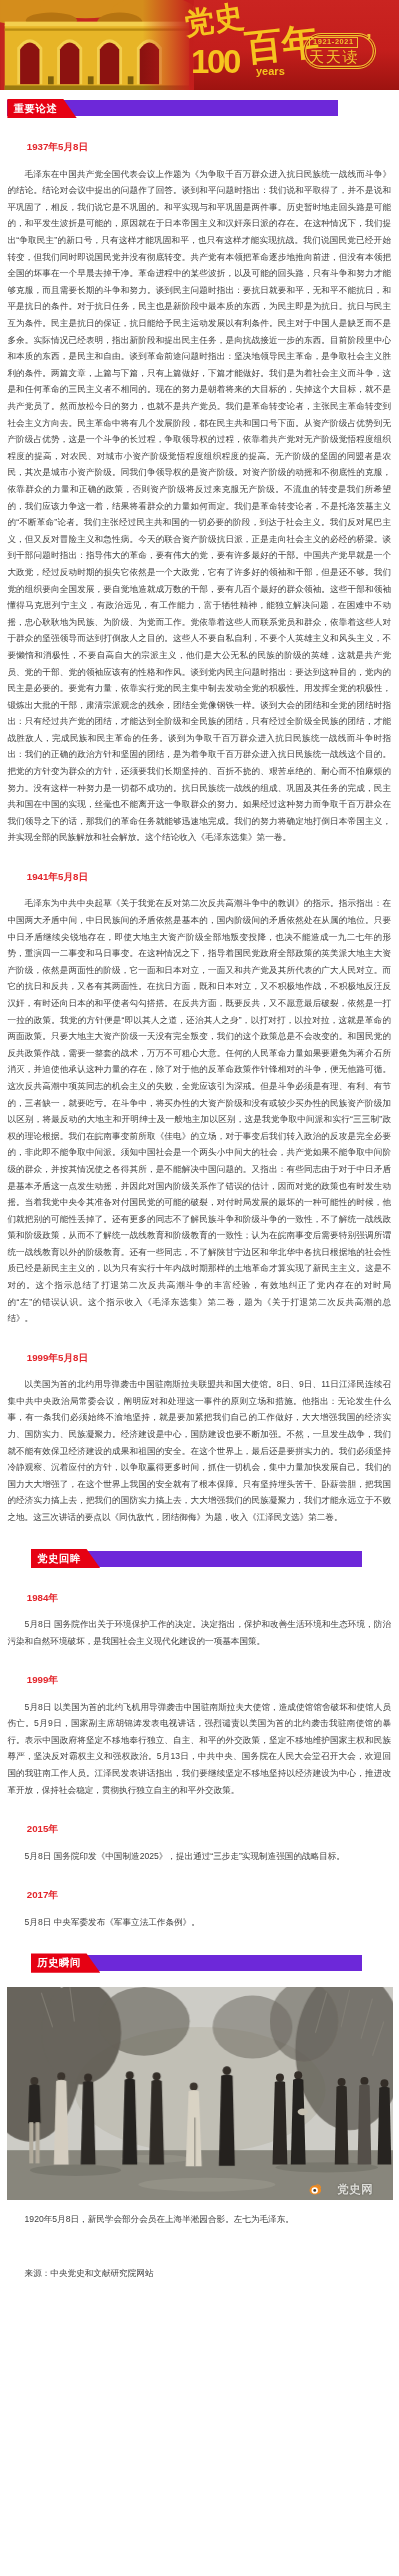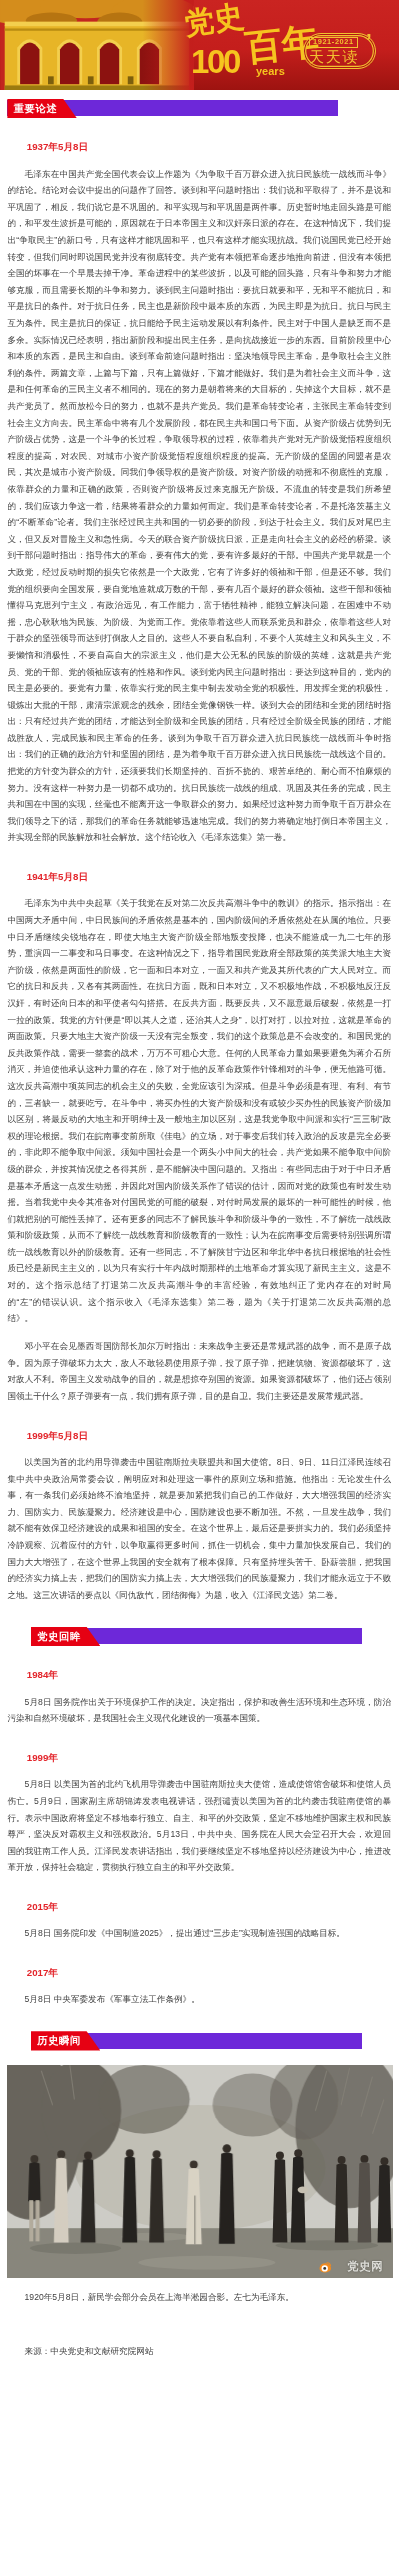--- a/index.html
+++ b/index.html
@@ -24,21 +24,21 @@
   .gap-lg{margin-top:25px;margin-left:31px;}
   .section-tag{position:absolute;left:0;top:-1.7px;height:19.4px;line-height:19.4px;background:#e60113;color:#fff;font-size:10.3px;font-weight:bold;letter-spacing:0.6px;padding:0 19.4px 0 6.3px;clip-path:polygon(0 0,calc(100% - 13.7px) 0,100% 100%,0 100%);}
 
   
   .entry-date{margin:25px 8px 0 7.4px;text-indent:2em;color:#e3252b;font-size:9.7px;font-weight:bold;}
   .entry-text{margin:11.4px 8px 0 7.4px;color:#404040;font-size:8.6px;line-height:16.6px;text-align:justify;text-indent:2em;}
 
   
   .photo-wrap{position:relative;margin:16px 5.7px 0 6.9px;height:213px;background:#9a988e;}
   .photo-wrap svg{display:block;}
-  .watermark{position:absolute;right:10px;bottom:3.4px;display:flex;align-items:center;gap:16px;}
+  .watermark{position:absolute;right:20px;bottom:3.4px;display:flex;align-items:center;gap:16px;}
   .watermark-text{color:rgba(245,245,240,0.85);font-size:11.4px;font-weight:bold;letter-spacing:0.6px;text-shadow:0 0 1.7px rgba(60,60,55,0.8);}
   .photo-caption{margin:11.4px 8px 0 7.4px;color:#404040;font-size:8.6px;line-height:16.6px;text-indent:2em;text-align:justify;}
 
   .footer{margin:37px 8px 10.3px 7.4px;color:#404040;font-size:8.6px;line-height:16.6px;text-indent:2em;}
 </style>
 </head>
 <body>
 
 <div class="page">
 
@@ -107,21 +107,20 @@
   <div class="section-bar">
     <span class="section-tag">重要论述</span>
   </div>
 
   <div class="entry-date">1937年5月8日</div>
   <div class="entry-text">毛泽东在中国共产党全国代表会议上作题为《为争取千百万群众进入抗日民族统一战线而斗争》的结论。结论对会议中提出的问题作了回答。谈到和平问题时指出：我们说和平取得了，并不是说和平巩固了，相反，我们说它是不巩固的。和平实现与和平巩固是两件事。历史暂时地走回头路是可能的，和平发生波折是可能的，原因就在于日本帝国主义和汉奸亲日派的存在。在这种情况下，我们提出“争取民主”的新口号，只有这样才能巩固和平，也只有这样才能实现抗战。我们说国民党已经开始转变，但我们同时即说国民党并没有彻底转变。共产党有本领把革命逐步地推向前进，但没有本领把全国的坏事在一个早晨去掉干净。革命进程中的某些波折，以及可能的回头路，只有斗争和努力才能够克服，而且需要长期的斗争和努力。谈到民主问题时指出：要抗日就要和平，无和平不能抗日，和平是抗日的条件。对于抗日任务，民主也是新阶段中最本质的东西，为民主即是为抗日。抗日与民主互为条件。民主是抗日的保证，抗日能给予民主运动发展以有利条件。民主对于中国人是缺乏而不是多余。实际情况已经表明，指出新阶段和提出民主任务，是向抗战接近一步的东西。目前阶段里中心和本质的东西，是民主和自由。谈到革命前途问题时指出：坚决地领导民主革命，是争取社会主义胜利的条件。两篇文章，上篇与下篇，只有上篇做好，下篇才能做好。我们是为着社会主义而斗争，这是和任何革命的三民主义者不相同的。现在的努力是朝着将来的大目标的，失掉这个大目标，就不是共产党员了。然而放松今日的努力，也就不是共产党员。我们是革命转变论者，主张民主革命转变到社会主义方向去。民主革命中将有几个发展阶段，都在民主共和国口号下面。从资产阶级占优势到无产阶级占优势，这是一个斗争的长过程，争取领导权的过程，依靠着共产党对无产阶级觉悟程度组织程度的提高，对农民、对城市小资产阶级觉悟程度组织程度的提高。无产阶级的坚固的同盟者是农民，其次是城市小资产阶级。同我们争领导权的是资产阶级。对资产阶级的动摇和不彻底性的克服，依靠群众的力量和正确的政策，否则资产阶级将反过来克服无产阶级。不流血的转变是我们所希望的，我们应该力争这一着，结果将看群众的力量如何而定。我们是革命转变论者，不是托洛茨基主义的“不断革命”论者。我们主张经过民主共和国的一切必要的阶段，到达于社会主义。我们反对尾巴主义，但又反对冒险主义和急性病。今天的联合资产阶级抗日派，正是走向社会主义的必经的桥梁。谈到干部问题时指出：指导伟大的革命，要有伟大的党，要有许多最好的干部。中国共产党早就是一个大政党，经过反动时期的损失它依然是一个大政党，它有了许多好的领袖和干部，但是还不够。我们党的组织要向全国发展，要自觉地造就成万数的干部，要有几百个最好的群众领袖。这些干部和领袖懂得马克思列宁主义，有政治远见，有工作能力，富于牺牲精神，能独立解决问题，在困难中不动摇，忠心耿耿地为民族、为阶级、为党而工作。党依靠着这些人而联系党员和群众，依靠着这些人对于群众的坚强领导而达到打倒敌人之目的。这些人不要自私自利，不要个人英雄主义和风头主义，不要懒惰和消极性，不要自高自大的宗派主义，他们是大公无私的民族的阶级的英雄，这就是共产党员、党的干部、党的领袖应该有的性格和作风。谈到党内民主问题时指出：要达到这种目的，党内的民主是必要的。要党有力量，依靠实行党的民主集中制去发动全党的积极性。用发挥全党的积极性，锻炼出大批的干部，肃清宗派观念的残余，团结全党像钢铁一样。谈到大会的团结和全党的团结时指出：只有经过共产党的团结，才能达到全阶级和全民族的团结，只有经过全阶级全民族的团结，才能战胜敌人，完成民族和民主革命的任务。谈到为争取千百万群众进入抗日民族统一战线而斗争时指出：我们的正确的政治方针和坚固的团结，是为着争取千百万群众进入抗日民族统一战线这个目的。把党的方针变为群众的方针，还须要我们长期坚持的、百折不挠的、艰苦卓绝的、耐心而不怕麻烦的努力。没有这样一种努力是一切都不成功的。抗日民族统一战线的组成、巩固及其任务的完成，民主共和国在中国的实现，丝毫也不能离开这一争取群众的努力。如果经过这种努力而争取千百万群众在我们领导之下的话，那我们的革命任务就能够迅速地完成。我们的努力将确定地打倒日本帝国主义，并实现全部的民族解放和社会解放。这个结论收入《毛泽东选集》第一卷。</div>
 
   <div class="entry-date">1941年5月8日</div>
   <div class="entry-text">毛泽东为中共中央起草《关于我党在反对第二次反共高潮斗争中的教训》的指示。指示指出：在中国两大矛盾中间，中日民族间的矛盾依然是基本的，国内阶级间的矛盾依然处在从属的地位。只要中日矛盾继续尖锐地存在，即使大地主大资产阶级全部地叛变投降，也决不能造成一九二七年的形势，重演四一二事变和马日事变。在这种情况之下，指导着国民党政府全部政策的英美派大地主大资产阶级，依然是两面性的阶级，它一面和日本对立，一面又和共产党及其所代表的广大人民对立。而它的抗日和反共，又各有其两面性。在抗日方面，既和日本对立，又不积极地作战，不积极地反汪反汉奸，有时还向日本的和平使者勾勾搭搭。在反共方面，既要反共，又不愿意最后破裂，依然是一打一拉的政策。我党的方针便是“即以其人之道，还治其人之身”，以打对打，以拉对拉，这就是革命的两面政策。只要大地主大资产阶级一天没有完全叛变，我们的这个政策总是不会改变的。和国民党的反共政策作战，需要一整套的战术，万万不可粗心大意。任何的人民革命力量如果要避免为蒋介石所消灭，并迫使他承认这种力量的存在，除了对于他的反革命政策作针锋相对的斗争，便无他路可循。这次反共高潮中项英同志的机会主义的失败，全党应该引为深戒。但是斗争必须是有理、有利、有节的，三者缺一，就要吃亏。在斗争中，将买办性的大资产阶级和没有或较少买办性的民族资产阶级加以区别，将最反动的大地主和开明绅士及一般地主加以区别，这是我党争取中间派和实行“三三制”政权的理论根据。我们在皖南事变前所取《佳电》的立场，对于事变后我们转入政治的反攻是完全必要的，非此即不能争取中间派。须知中国社会是一个两头小中间大的社会，共产党如果不能争取中间阶级的群众，并按其情况使之各得其所，是不能解决中国问题的。又指出：有些同志由于对于中日矛盾是基本矛盾这一点发生动摇，并因此对国内阶级关系作了错误的估计，因而对党的政策也有时发生动摇。当着我党中央令其准备对付国民党的可能的破裂，对付时局发展的最坏的一种可能性的时候，他们就把别的可能性丢掉了。还有更多的同志不了解民族斗争和阶级斗争的一致性，不了解统一战线政策和阶级政策，从而不了解统一战线教育和阶级教育的一致性；认为在皖南事变后需要特别强调所谓统一战线教育以外的阶级教育。还有一些同志，不了解陕甘宁边区和华北华中各抗日根据地的社会性质已经是新民主主义的，以为只有实行十年内战时期那样的土地革命才算实现了新民主主义。这是不对的。这个指示总结了打退第二次反共高潮斗争的丰富经验，有效地纠正了党内存在的对时局的“左”的错误认识。这个指示收入《毛泽东选集》第二卷，题为《关于打退第二次反共高潮的总结》。</div>
 
-  <div class="entry-text">邓小平在会见墨西哥国防部长加尔万时指出：未来战争主要还是常规武器的战争，而不是原子战争。因为原子弹破坏力太大，敌人不敢轻易使用原子弹，投了原子弹，把建筑物、资源都破坏了，这对敌人不利。帝国主义发动战争的目的，就是想掠夺别国的资源。如果资源都破坏了，他们还占领别国领土干什么？原子弹要有一点，我们拥有原子弹，目的是自卫。我们主要还是发展常规武器。</div>
 
   <div class="entry-date">1999年5月8日</div>
   <div class="entry-text">以美国为首的北约用导弹袭击中国驻南斯拉夫联盟共和国大使馆。8日、9日、11日江泽民连续召集中共中央政治局常委会议，阐明应对和处理这一事件的原则立场和措施。他指出：无论发生什么事，有一条我们必须始终不渝地坚持，就是要加紧把我们自己的工作做好，大大增强我国的经济实力、国防实力、民族凝聚力。经济建设是中心，国防建设也要不断加强。不然，一旦发生战争，我们就不能有效保卫经济建设的成果和祖国的安全。在这个世界上，最后还是要拼实力的。我们必须坚持冷静观察、沉着应付的方针，以争取赢得更多时间，抓住一切机会，集中力量加快发展自己。我们的国力大大增强了，在这个世界上我国的安全就有了根本保障。只有坚持埋头苦干、卧薪尝胆，把我国的经济实力搞上去，把我们的国防实力搞上去，大大增强我们的民族凝聚力，我们才能永远立于不败之地。这三次讲话的要点以《同仇敌忾，团结御侮》为题，收入《江泽民文选》第二卷。</div>
 
   <div class="section-bar gap-lg">
     <span class="section-tag">党史回眸</span>
   </div>
 
   <div class="entry-date">1984年</div>
   <div class="entry-text">5月8日 国务院作出关于环境保护工作的决定。决定指出，保护和改善生活环境和生态环境，防治污染和自然环境破坏，是我国社会主义现代化建设的一项基本国策。</div>

